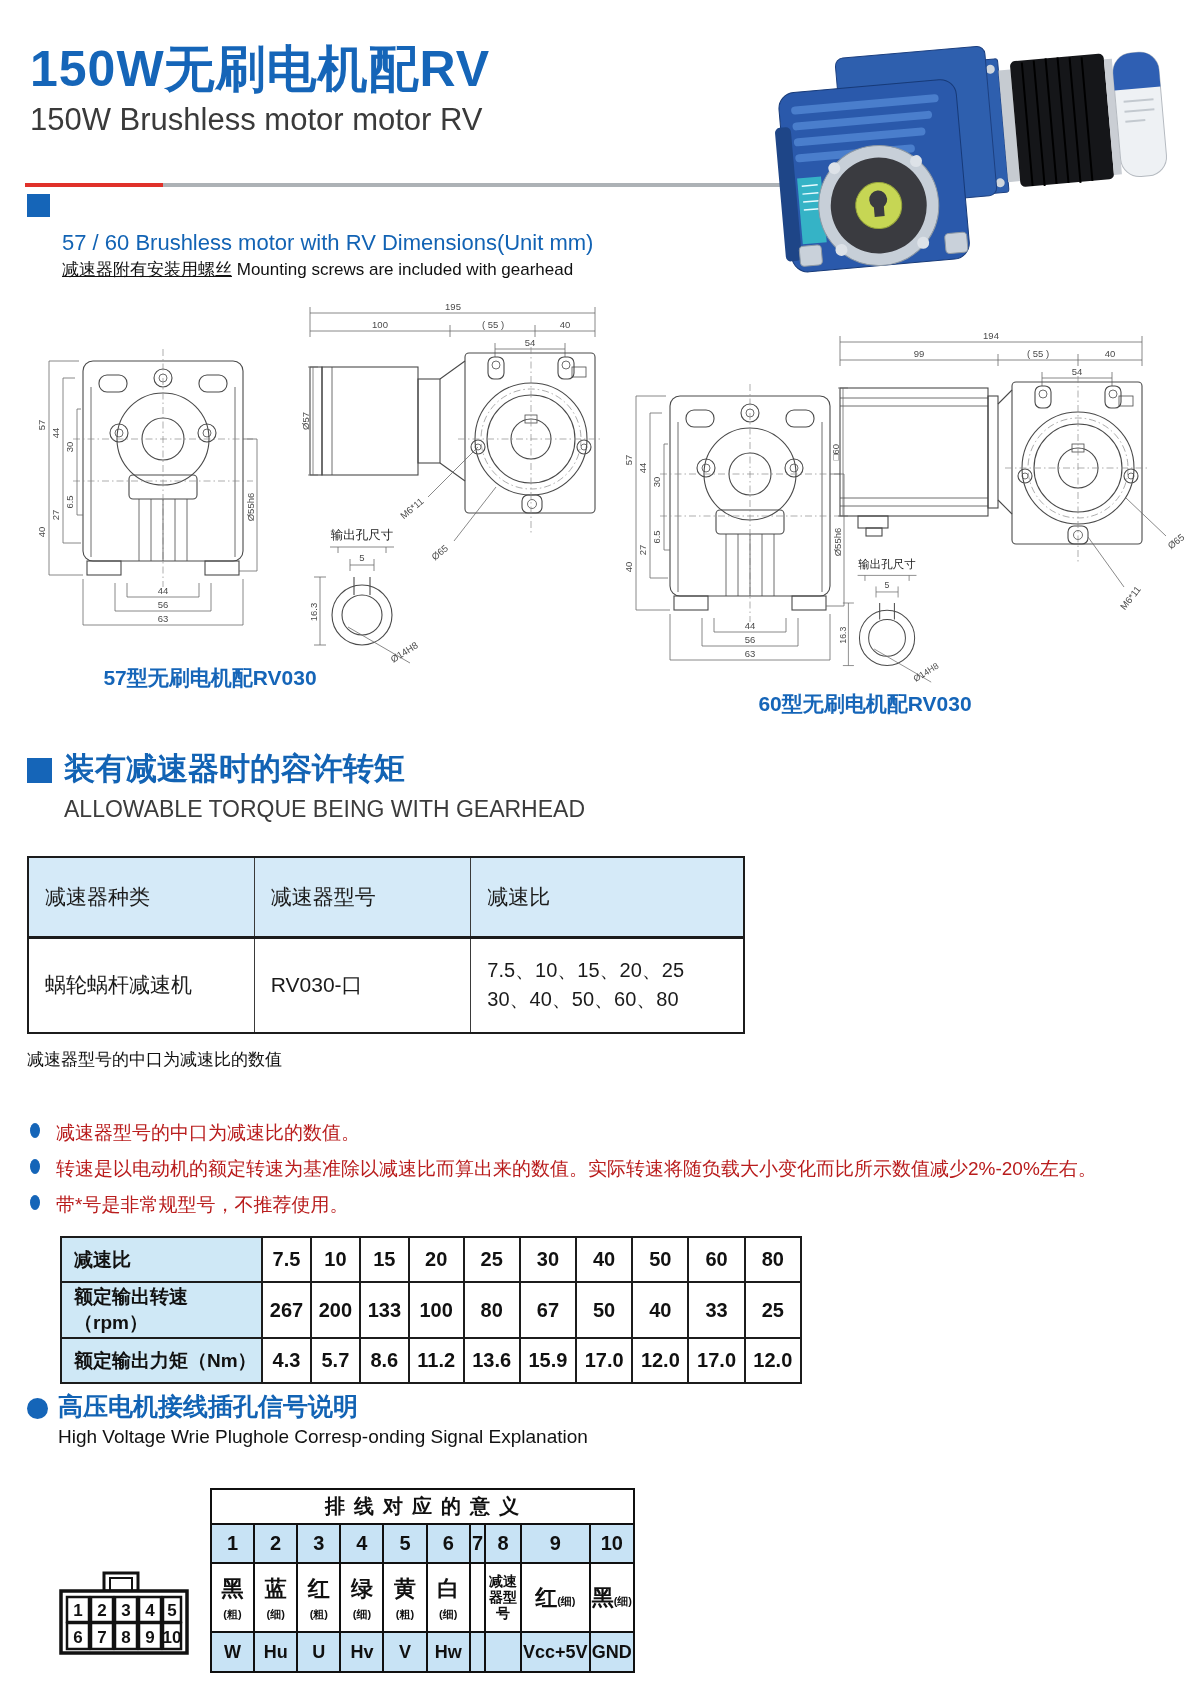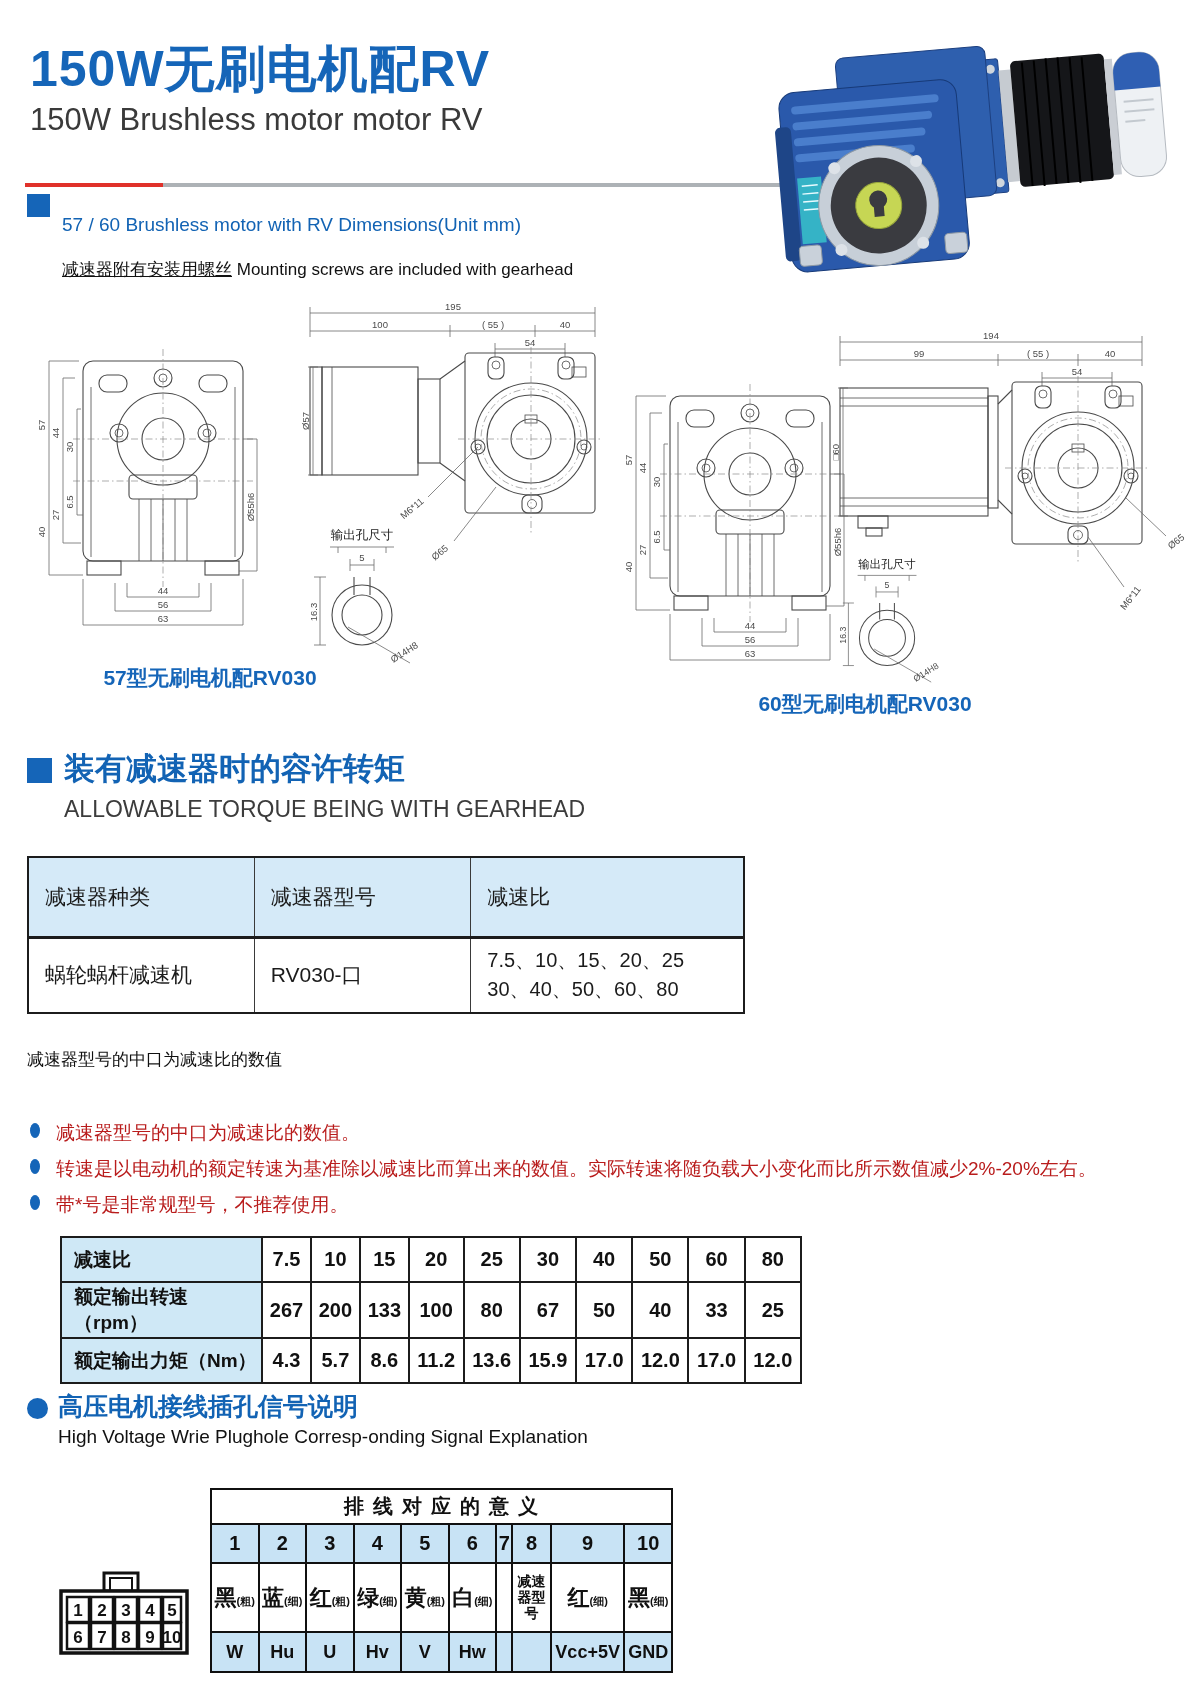--- a/index.html
+++ b/index.html
@@ -30,36 +30,36 @@
   .dl { stroke:#6b6b6b; fill:none; stroke-width:0.8; }
   text.dt { font-size:9.5px; fill:#4a4a4a; }
   text.zh { font-size:12.5px; fill:#222; }
 
   
   table { border-collapse:collapse; }
   .gear-table { left:27px; top:856px; width:718px; font-size:21px; }
   .gear-table th, .gear-table td { border:1px solid #3a3a3a; text-align:left; padding-left:16px; font-weight:400; }
   .gear-table { border:2px solid #1c1c1c; }
   .gear-table tr.hd { background:#d5eaf8; height:80px; border-bottom:3px solid #1c1c1c; }
-  .gear-table tr.bd { height:76px; background:#fff; }
+  .gear-table tr.bd { height:96px; background:#fff; }
   .gear-table td.ratios { line-height:1.45; font-size:20px; }
 
   .table-note { left:27px; top:1048px; font-size:17px; color:#111; }
 
   .bullets { left:30px; top:1120px; font-size:19px; color:#b91c1c; }
   .bullets .bi { margin-bottom:10px; display:flex; align-items:flex-start; }
   .bullets .dot { flex:0 0 auto; width:10px; height:15px; border-radius:50%; background:#1565b8; margin:3px 16px 0 0; }
 
   
   .ratio-table { left:60px; top:1236px; width:742px; border:2px solid #1c1c1c; font-size:20px; }
   .ratio-table td { border:2px solid #1c1c1c; text-align:center; height:41px; font-weight:600; color:#111; }
   .ratio-table td.lbl { background:#cfe8f6; text-align:left; padding-left:12px; font-size:19px; font-weight:700; width:186px; }
 
   
-  .wire-table { left:210px; top:1488px; width:463px; border:2px solid #101010; }
+  .wire-table { left:210px; top:1488px; width:425px; border:2px solid #101010; }
   .wire-table td { border:2px solid #101010; text-align:center; color:#101010; }
   .wire-table .tt { height:31px; font-size:20px; font-weight:700; letter-spacing:9px; padding-left:9px; }
   .wire-table tr.pins td { height:35px; background:#c8e3f5; font-size:20px; font-weight:700; }
   .wire-table tr.cols td { height:65px; background:#fff; }
   .wire-table tr.sigs td { height:36px; background:#c8e3f5; font-size:18px; font-weight:700; }
   .wire-table .cm { font-size:22px; font-weight:700; }
   .wire-table .cs { font-size:11px; font-weight:700; }
   .wire-table td.metal .cm { font-size:14px; line-height:1.15; display:inline-block; width:32px; }
   .wire-table td.small-sig { font-size:13px; }
 </style>
@@ -111,21 +111,21 @@
         <rect x="122" y="176" width="10" height="17" fill="#3a3b40"></rect>
         <circle cx="86" cy="141" r="6" fill="#dde2e8"></circle>
           <circle cx="168" cy="141" r="6" fill="#dde2e8"></circle>
         <circle cx="86" cy="223" r="6" fill="#dde2e8"></circle>
           <circle cx="168" cy="223" r="6" fill="#dde2e8"></circle>
       </g>
     </g>
   </svg>
 
   <div class="abs sq" style="left:27px; top:194px; width:23px; height:23px;"></div>
-  <div class="abs h-en" style="left:62px; top:214px; font-size:19px;">57 / 60 Brushless motor with RV Dimensions(Unit mm)</div>
+  <div class="abs h-en" style="left:62px; top:230px; font-size:22px;">57 / 60 Brushless motor with RV Dimensions(Unit mm)</div>
   <div class="abs note-line" style="left:62px; top:258px;">
     <span class="u">减速器附有安装用螺丝</span>
     <span>Mounting screws are included with gearhead</span>
   </div>
 
   <svg class="abs" style="left:15px; top:295px;" width="585" height="372" viewBox="0 0 585 372">
 
     <g transform="translate(10,52)">
       <rect class="tl" x="58" y="14" width="160" height="200" rx="10"></rect>
       <rect class="tl" x="62" y="214" width="34" height="14"></rect>

